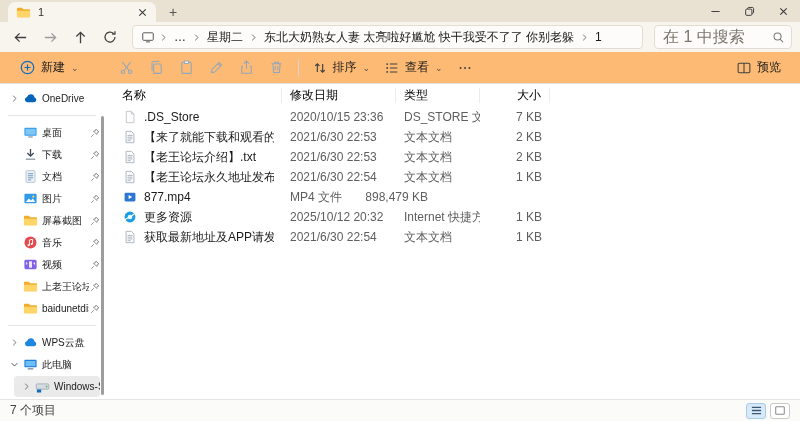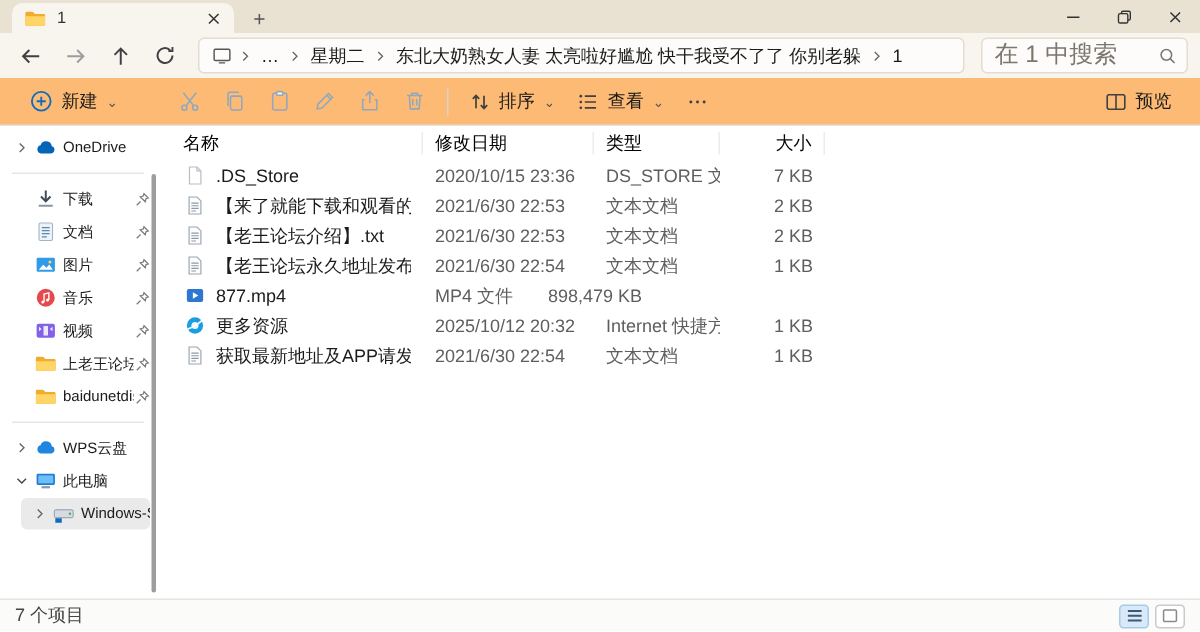--- a/index.html
+++ b/index.html
@@ -325,20 +325,36 @@
             <svg width="15" height="15" viewBox="0 0 16 16">
               <path d="M4.6 12a2.9 2.9 0 01-.3-5.7A4.1 4.1 0 0112.3 7a2.55 2.55 0 01-.4 5z" fill="#0364b8"></path>
             </svg>
           </span>
           <span class="side-label">OneDrive</span>
         </div>
         <div class="side-div"></div>
         <div class="side-item">
           <span class="side-nochev"></span>
           <span class="icn side-ic">
+            <svg width="15" height="15" viewBox="0 0 16 16">
+              <rect x="1.5" y="3" width="13" height="8.4" rx="1" fill="#2f9bea"></rect>
+              <rect x="2.6" y="4.1" width="10.8" height="6.2" fill="#7ec7f5"></rect>
+              <rect x="5.6" y="12" width="4.8" height="1.5" fill="#93a5b4"></rect>
+            </svg>
+          </span>
+          <span class="side-label">桌面</span>
+          <span class="icn side-pin">
+            <svg width="10" height="10" viewBox="0 0 12 12" fill="none" stroke="#7a7a7a" stroke-width="1">
+              <path d="M7.2 1.4l3.4 3.4-1.8.6-.6 2.4-4-4 2.4-.6zM4.4 7.6L1.4 10.6"></path>
+            </svg>
+          </span>
+        </div>
+        <div class="side-item">
+          <span class="side-nochev"></span>
+          <span class="icn side-ic">
             <svg width="15" height="15" viewBox="0 0 16 16" fill="none" stroke="#3f4a55" stroke-width="1.4">
               <path d="M8 2.2v7.2M4.6 6.4L8 9.8l3.4-3.4"></path>
               <path d="M3 13h10" stroke="#8796a5"></path>
             </svg>
           </span>
           <span class="side-label">下载</span>
           <span class="icn side-pin">
             <svg width="10" height="10" viewBox="0 0 12 12" fill="none" stroke="#7a7a7a" stroke-width="1">
               <path d="M7.2 1.4l3.4 3.4-1.8.6-.6 2.4-4-4 2.4-.6zM4.4 7.6L1.4 10.6"></path>
             </svg>
@@ -362,20 +378,35 @@
         <div class="side-item">
           <span class="side-nochev"></span>
           <span class="icn side-ic">
             <svg width="15" height="15" viewBox="0 0 16 16">
               <rect x="1.5" y="3" width="13" height="10" rx="1" fill="#2f9bea"></rect>
               <path d="M3 11.6l3.2-3.6 2.3 2.2 2-2.3 2.5 3.7z" fill="#fff"></path>
               <circle cx="11" cy="6" r="1.1" fill="#ffd95e"></circle>
             </svg>
           </span>
           <span class="side-label">图片</span>
+          <span class="icn side-pin">
+            <svg width="10" height="10" viewBox="0 0 12 12" fill="none" stroke="#7a7a7a" stroke-width="1">
+              <path d="M7.2 1.4l3.4 3.4-1.8.6-.6 2.4-4-4 2.4-.6zM4.4 7.6L1.4 10.6"></path>
+            </svg>
+          </span>
+        </div>
+        <div class="side-item">
+          <span class="side-nochev"></span>
+          <span class="icn side-ic">
+            <svg width="15" height="15" viewBox="0 0 16 16">
+              <path d="M1 4c0-.6.4-1 1-1h4.2L7.8 4.6H14c.6 0 1 .4 1 1V12c0 .6-.4 1-1 1H2c-.6 0-1-.4-1-1z" fill="#f0ad2d"></path>
+              <path d="M1 6.2h14V12c0 .6-.4 1-1 1H2c-.6 0-1-.4-1-1z" fill="#ffd567"></path>
+            </svg>
+          </span>
+          <span class="side-label">屏幕截图</span>
           <span class="icn side-pin">
             <svg width="10" height="10" viewBox="0 0 12 12" fill="none" stroke="#7a7a7a" stroke-width="1">
               <path d="M7.2 1.4l3.4 3.4-1.8.6-.6 2.4-4-4 2.4-.6zM4.4 7.6L1.4 10.6"></path>
             </svg>
           </span>
         </div>
         <div class="side-item">
           <span class="side-nochev"></span>
           <span class="icn side-ic">
             <svg width="15" height="15" viewBox="0 0 16 16">

